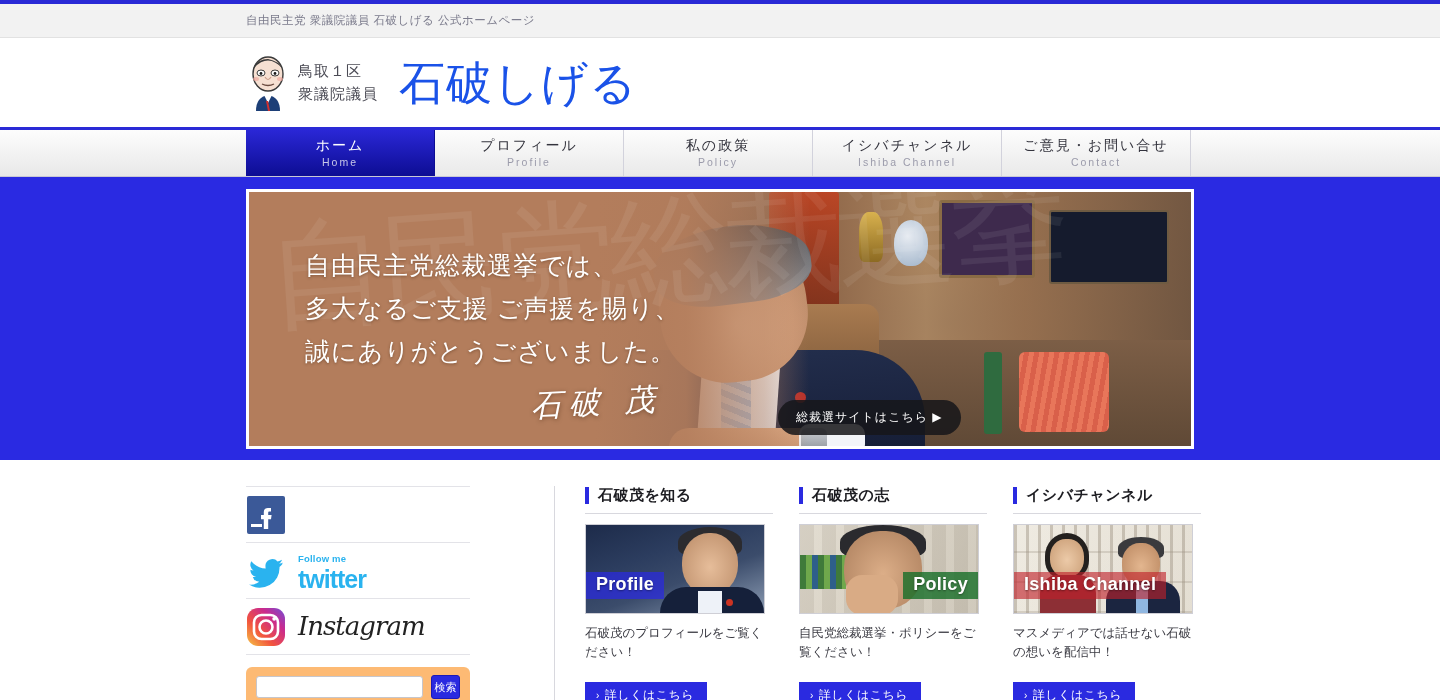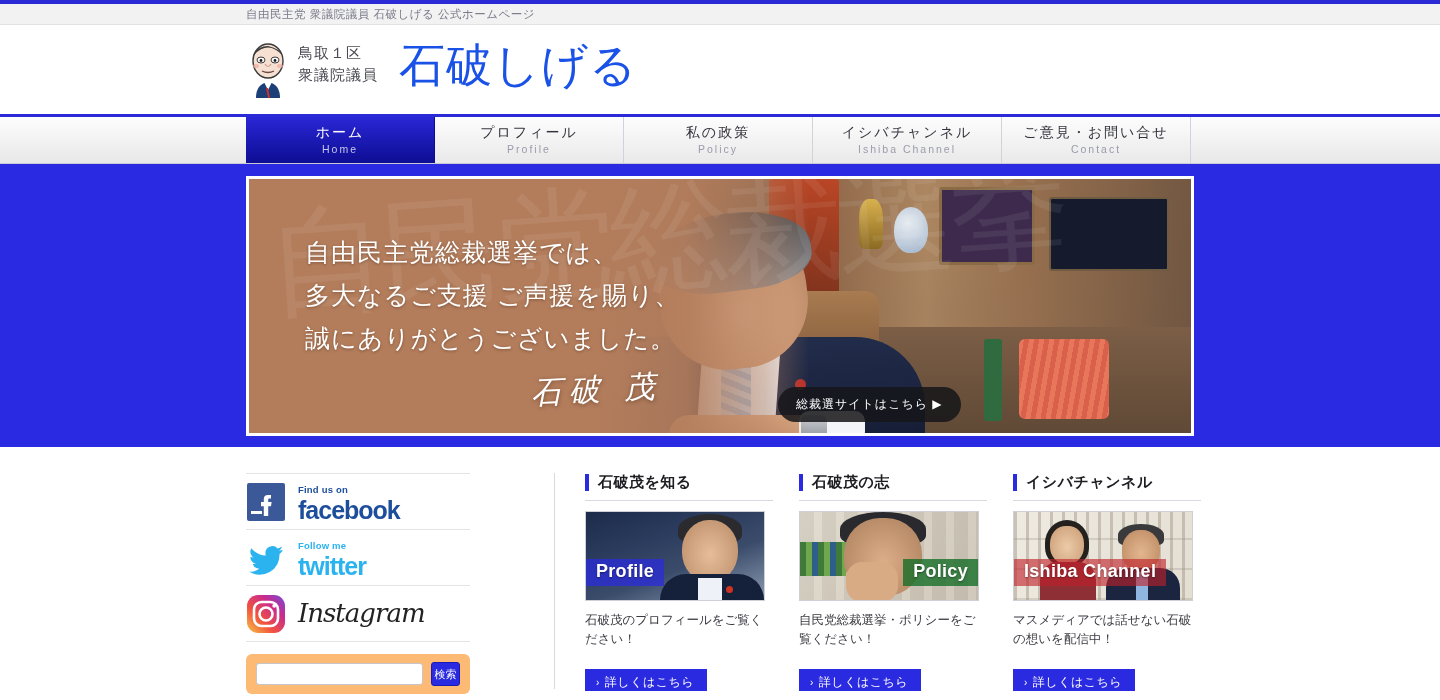--- a/index.html
+++ b/index.html
@@ -9,41 +9,41 @@
     overflow: hidden;
     background: #ffffff;
     font-family: "Liberation Sans", "DejaVu Sans", sans-serif;
   }
 
   
   .top-rule { height: 4px; background: #2a2ad6; }
 
   
   .utility-bar {
-    height: 21px;
+    height: 34px;
     background: #f2f2f2;
     border-bottom: 1px solid #e2e2e2;
     display: flex; align-items: center;
   }
   .utility-text {
     margin-left: 246px;
     font-size: 11.5px;
     color: #7b7b8c;
     letter-spacing: .5px;
     white-space: nowrap;
   }
 
   
   .site-header {
     height: 92px;
     background: #fff;
     border-bottom: 3px solid #2a2ad6;
     display: flex; align-items: center;
   }
-  .brand { margin-left: 246px; display: flex; align-items: flex-start; }
+  .brand { margin-left: 246px; display: flex; align-items: center; }
 
   .avatar { width: 44px; height: 56px; position: relative; flex: none; }
   .avatar svg { display: block; }
 
   .brand-sub {
     margin-left: 8px;
     font-size: 15px;
     line-height: 1.5;
     color: #4b4b55;
     white-space: nowrap;
@@ -456,24 +456,20 @@
     <div class="social-list">
 
       <div class="social-item fb">
         <span class="social-mark">
           <svg width="40" height="40" viewBox="0 0 40 40" aria-hidden="true">
             <rect x="1" y="1" width="38" height="38" rx="2" fill="#3b5998"></rect>
             <path d="M25 13h-3.2c-2.4 0-4 1.5-4 4v3H15v4.2h2.8V34h4.4V24.2H25l.6-4.2h-3.4v-2.4c0-.8.4-1.2 1.3-1.2H25V13z" fill="#fff"></path>
             <rect x="5" y="29" width="11" height="3" fill="#fff"></rect>
           </svg>
         </span>
-        <span class="social-txt">
-          <span class="social-kicker">Find us on</span><br>
-          <span class="social-word">facebook</span>
-        </span>
       </div>
 
       <div class="social-item tw">
         <span class="social-mark">
           <svg width="40" height="40" viewBox="0 0 40 40" aria-hidden="true">
             <path d="M37 11.5c-1.2.6-2.6 1-4 1.2 1.4-.9 2.5-2.3 3-4-1.3.8-2.8 1.4-4.4 1.7A7 7 0 0 0 19.5 16c0 .6 0 1.1.2 1.6-5.8-.3-11-3.1-14.4-7.4a7 7 0 0 0 2.2 9.4c-1.1 0-2.2-.3-3.1-.8v.1c0 3.4 2.4 6.2 5.6 6.9-.6.2-1.2.2-1.9.2-.4 0-.9 0-1.3-.1a7 7 0 0 0 6.5 4.9A14 14 0 0 1 3 33.6a19.8 19.8 0 0 0 30.5-17.7c1.3-1 2.5-2.2 3.5-3.6-1 .4-1.4.6-2 .7z" fill="#2ab3ef"></path>
           </svg>
         </span>
         <span class="social-txt">
           <span class="social-kicker">Follow me</span><br>

